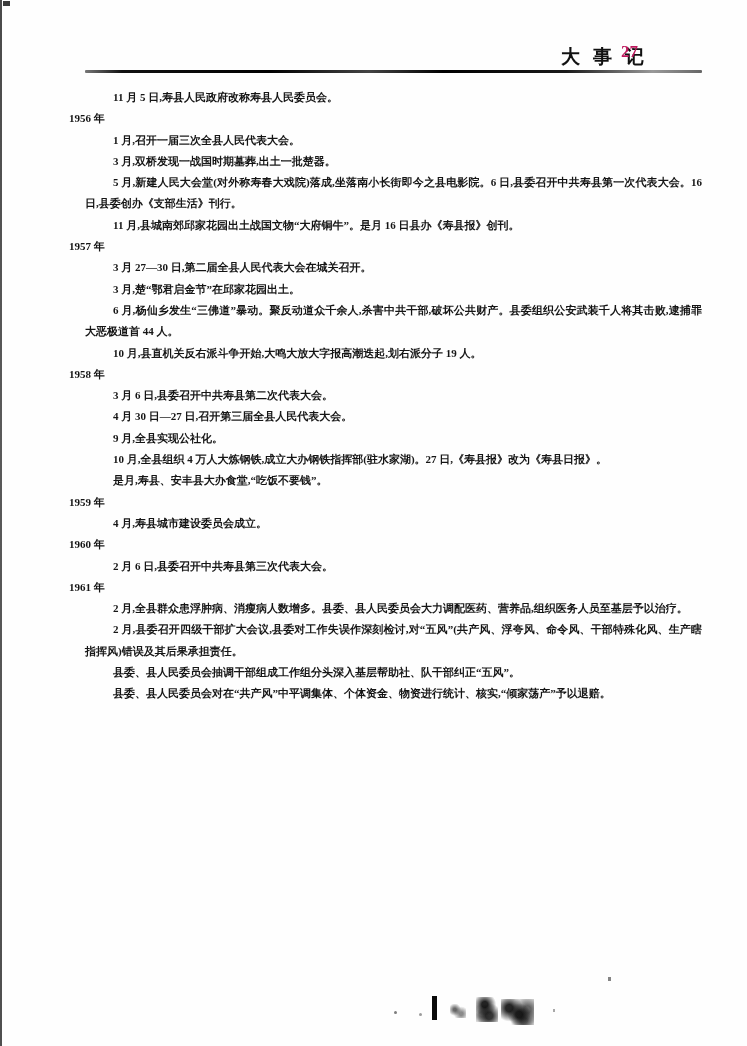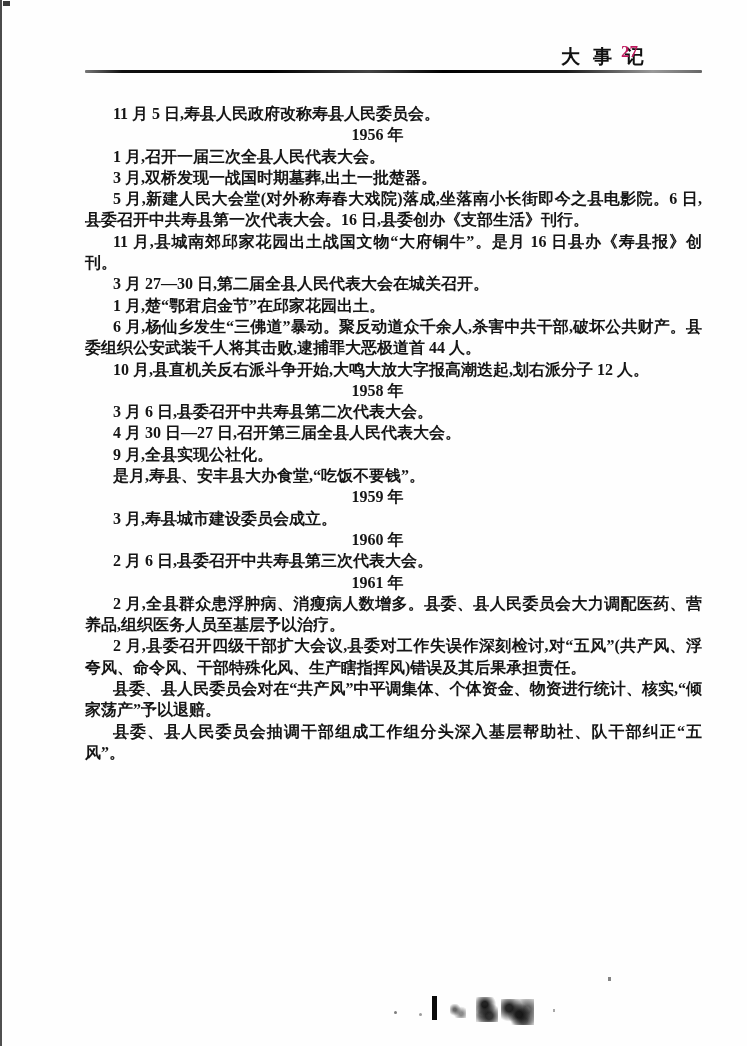--- a/index.html
+++ b/index.html
@@ -27,27 +27,26 @@
   }
   .page-num{position:absolute;right:64px;top:-2px;font-size:17px;font-weight:bold;color:#be185d;}
   .header-rule{
     position:absolute;left:0;right:0;top:26px;height:3px;
     background:linear-gradient(90deg,#777 0%,#111 6%,#000 30%,#444 46%,#000 58%,#1a1a1a 78%,#999 92%,#666 100%);
     border-radius:1px;
   }
 
   .content{
     position:absolute;left:85px;top:87px;width:617px;
-    font-size:16px;line-height:21.3px;font-weight:bold;
+    font-size:11px;line-height:21.3px;font-weight:bold;
     text-align:justify;
-    margin-top:16px;
   }
   .content p{margin:0;padding:0;}
   .para{text-indent:28px;}
-  .year{text-align:center;text-indent:0;transform:translateX(-16px);}
+  .year{text-indent:0;transform:translateX(-16px);}
 
   
   .artifact{position:absolute;}
   .smudge-bar{left:432px;top:996px;width:5px;height:24px;background:#0a0a0a;}
   .smudge-a{left:450px;top:1004px;width:16px;height:14px;
     background:
       radial-gradient(circle at 30% 40%,rgba(40,40,40,.7) 10%,transparent 45%),
       radial-gradient(circle at 70% 70%,rgba(60,60,60,.6) 12%,transparent 50%);
     filter:blur(.4px);}
   .smudge-b{left:476px;top:997px;width:22px;height:25px;
@@ -81,38 +80,40 @@
     <div class="header-rule"></div>
   </div>
 
   <div class="content">
       <p class="para">11 月 5 日,寿县人民政府改称寿县人民委员会。</p>
       <p class="year">1956 年</p>
       <p class="para">1 月,召开一届三次全县人民代表大会。</p>
       <p class="para">3 月,双桥发现一战国时期墓葬,出土一批楚器。</p>
       <p class="para">5 月,新建人民大会堂(对外称寿春大戏院)落成,坐落南小长街即今之县电影院。6 日,县委召开中共寿县第一次代表大会。16 日,县委创办《支部生活》刊行。</p>
       <p class="para">11 月,县城南郊邱家花园出土战国文物“大府铜牛”。是月 16 日县办《寿县报》创刊。</p>
+      <p class="year">1957 年</p>
       <p class="para">3 月 27—30 日,第二届全县人民代表大会在城关召开。</p>
-      <p class="para">1 月,楚“鄂君启金节”在邱家花园出土。</p>
+      <p class="para">3 月,楚“鄂君启金节”在邱家花园出土。</p>
       <p class="para">6 月,杨仙乡发生“三佛道”暴动。聚反动道众千余人,杀害中共干部,破坏公共财产。县委组织公安武装千人将其击败,逮捕罪大恶极道首 44 人。</p>
-      <p class="para">10 月,县直机关反右派斗争开始,大鸣大放大字报高潮迭起,划右派分子 12 人。</p>
+      <p class="para">10 月,县直机关反右派斗争开始,大鸣大放大字报高潮迭起,划右派分子 19 人。</p>
       <p class="year">1958 年</p>
       <p class="para">3 月 6 日,县委召开中共寿县第二次代表大会。</p>
       <p class="para">4 月 30 日—27 日,召开第三届全县人民代表大会。</p>
       <p class="para">9 月,全县实现公社化。</p>
+      <p class="para">10 月,全县组织 4 万人大炼钢铁,成立大办钢铁指挥部(驻水家湖)。27 日,《寿县报》改为《寿县日报》。</p>
       <p class="para">是月,寿县、安丰县大办食堂,“吃饭不要钱”。</p>
       <p class="year">1959 年</p>
-      <p class="para">3 月,寿县城市建设委员会成立。</p>
+      <p class="para">4 月,寿县城市建设委员会成立。</p>
       <p class="year">1960 年</p>
       <p class="para">2 月 6 日,县委召开中共寿县第三次代表大会。</p>
       <p class="year">1961 年</p>
       <p class="para">2 月,全县群众患浮肿病、消瘦病人数增多。县委、县人民委员会大力调配医药、营养品,组织医务人员至基层予以治疗。</p>
       <p class="para">2 月,县委召开四级干部扩大会议,县委对工作失误作深刻检讨,对“五风”(共产风、浮夸风、命令风、干部特殊化风、生产瞎指挥风)错误及其后果承担责任。</p>
+      <p class="para">县委、县人民委员会抽调干部组成工作组分头深入基层帮助社、队干部纠正“五风”。</p>
       <p class="para">县委、县人民委员会对在“共产风”中平调集体、个体资金、物资进行统计、核实,“倾家荡产”予以退赔。</p>
-      <p class="para">县委、县人民委员会抽调干部组成工作组分头深入基层帮助社、队干部纠正“五风”。</p>
     </div>
 
   <div class="artifact smudge-bar"></div>
   <div class="artifact smudge-a"></div>
   <div class="artifact smudge-b"></div>
   <div class="artifact smudge-c"></div>
   <div class="artifact dot-1"></div>
   <div class="artifact dot-2"></div>
   <div class="artifact dot-3"></div>
   <div class="artifact dot-4"></div>

